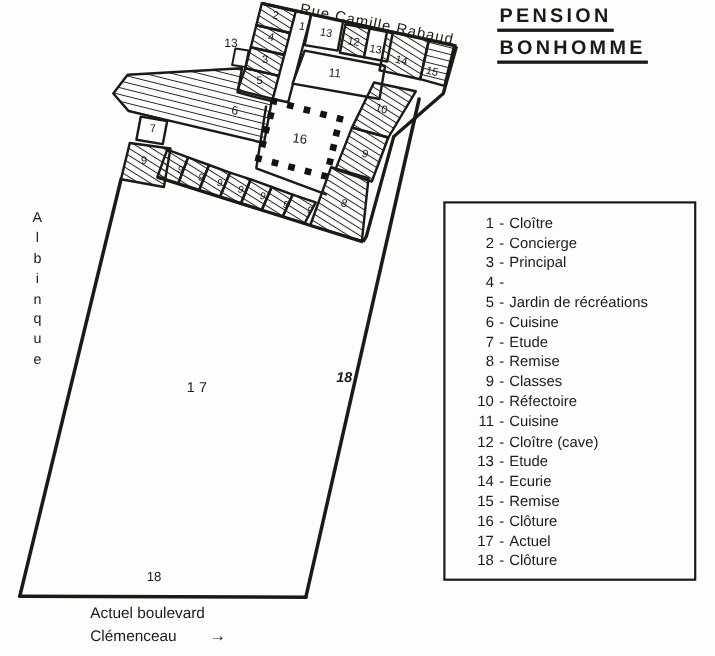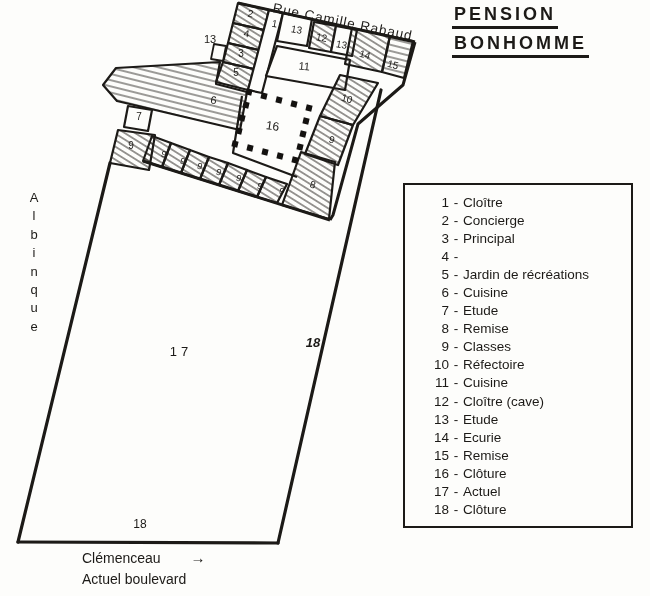--- a/index.html
+++ b/index.html
@@ -150,25 +150,25 @@
       <span>l</span>
       <span>b</span>
       <span>i</span>
       <span>n</span>
       <span>q</span>
       <span>u</span>
       <span>e</span>
     </div>
 
   <div class="blvd">
+    <div>Actuel boulevard</div>
     <div>
       <span>Clémenceau</span>
       <span class="arrow">→</span>
     </div>
-    <div>Actuel boulevard</div>
   </div>
 
   <div class="legend" id="legend">
       <div class="lrow">
         <span class="lnum">1</span>
         <span class="lsep">-</span>
         <span class="llab">Cloître</span>
       </div>
       <div class="lrow">
         <span class="lnum">2</span>

